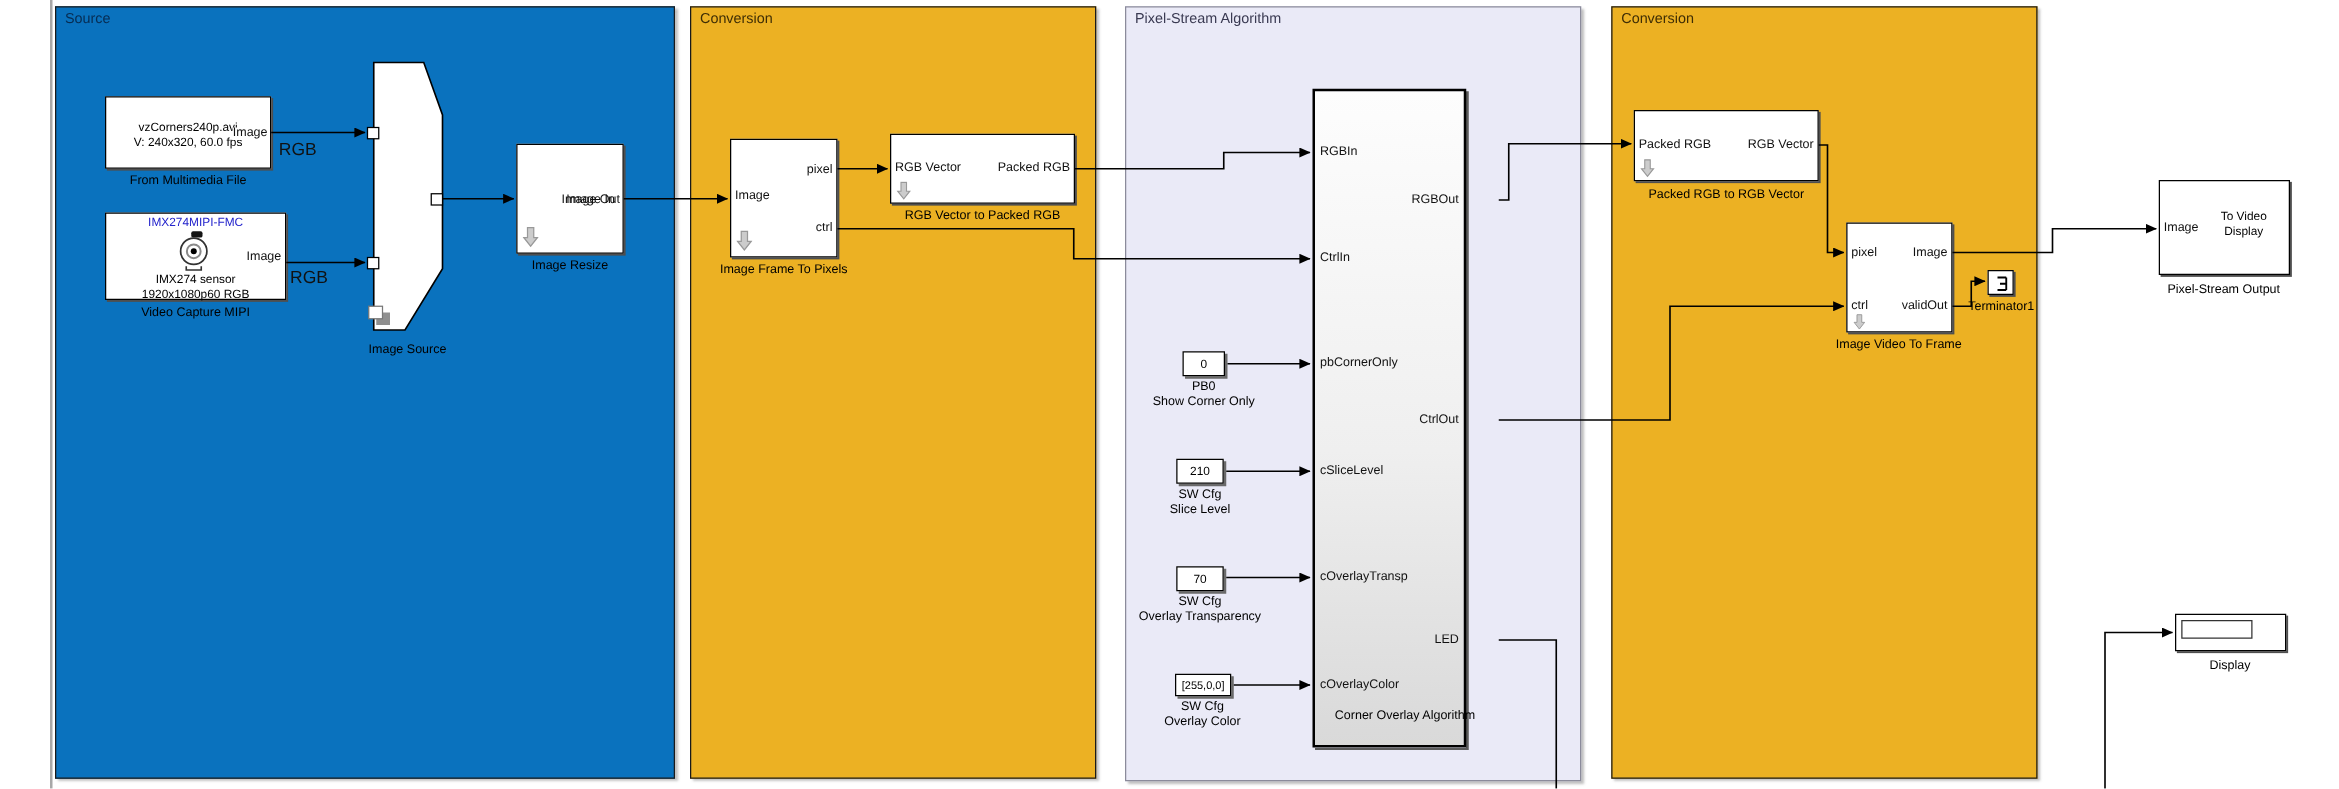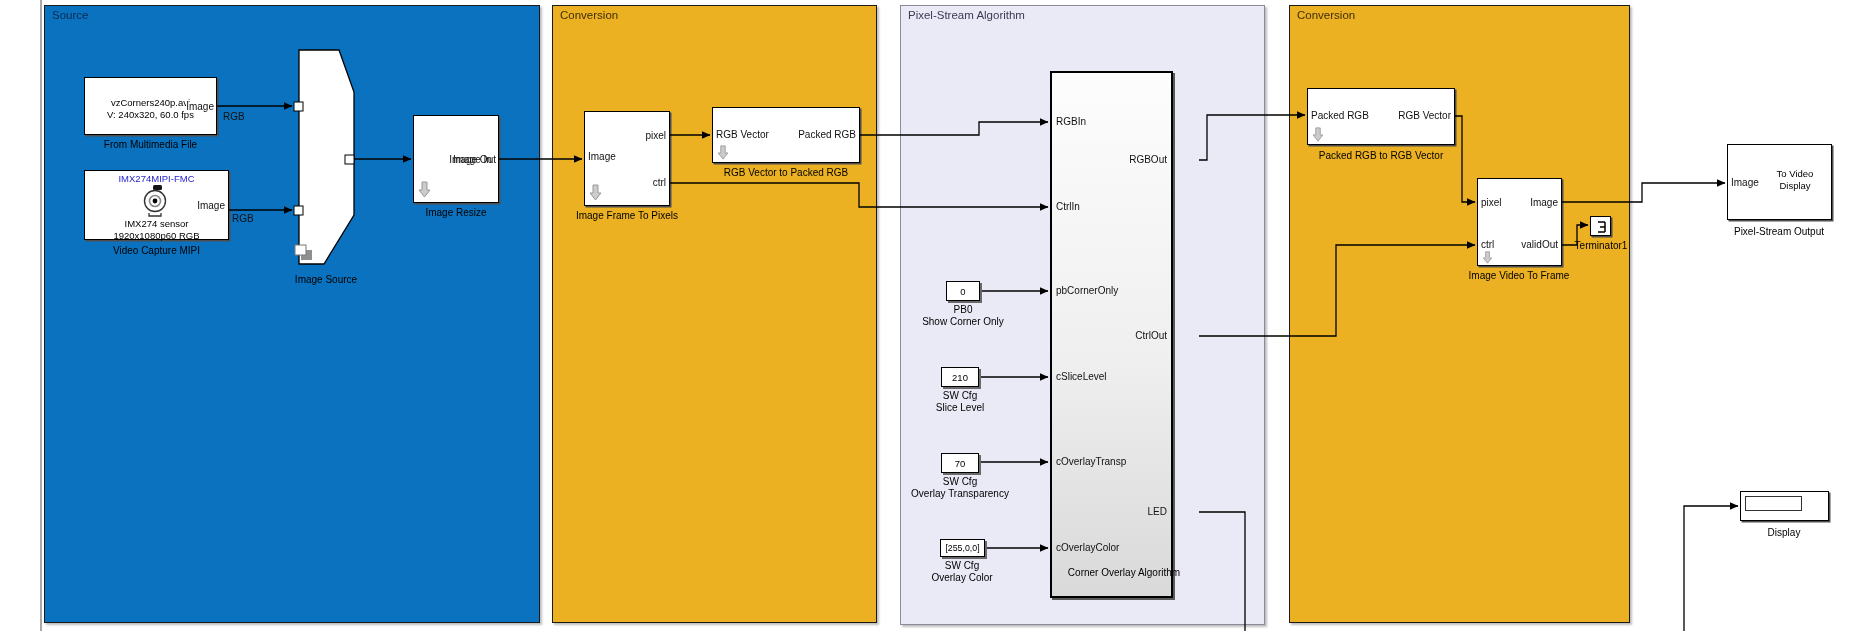--- a/index.html
+++ b/index.html
@@ -8,21 +8,21 @@
   .edge{position:absolute;left:8px;top:0;width:2px;height:631px;background:#a8a8a8;}
   .region{position:absolute;border:1px solid #1a1a1a;box-shadow:2px 2px 2px rgba(110,110,110,.45);}
   .region-label{position:absolute;left:7px;top:3px;font-size:11.5px;white-space:nowrap;}
   .blk{position:absolute;background:#fff;border:1px solid #000;box-shadow:1.5px 1.5px 0 #4f4f4f;box-sizing:border-box;}
   .blk-big{position:absolute;border:2px solid #000;box-shadow:2px 2px 0 #5a5a5a;box-sizing:border-box;
            background:linear-gradient(180deg,#fdfdfd 0%,#efefef 55%,#d9d9d9 100%);}
   .pl{position:absolute;font-size:10px;color:#111;white-space:nowrap;line-height:10px;}
   .pl-r{text-align:right;}
   .blk-label{position:absolute;font-size:10px;color:#000;text-align:center;white-space:nowrap;line-height:12px;}
   .inner-txt{position:absolute;font-size:9.5px;color:#000;text-align:center;white-space:nowrap;line-height:11.5px;}
-  .sig{position:absolute;font-size:10px;color:#111;white-space:nowrap;}
+  .sig{position:absolute;font-size:14px;color:#111;white-space:nowrap;}
   .gray-pl{position:absolute;font-size:9px;color:#b9b9b9;white-space:nowrap;}
   .wires{position:absolute;left:0;top:0;z-index:3;pointer-events:none;}
   .shapes{position:absolute;left:0;top:0;z-index:1;}
   .lvl2{z-index:2;}
   .badge{position:absolute;}
   .const-val{display:flex;align-items:center;justify-content:center;width:100%;height:100%;
              font-size:9.5px;color:#000;}
 </style>
 </head>
 <body>

